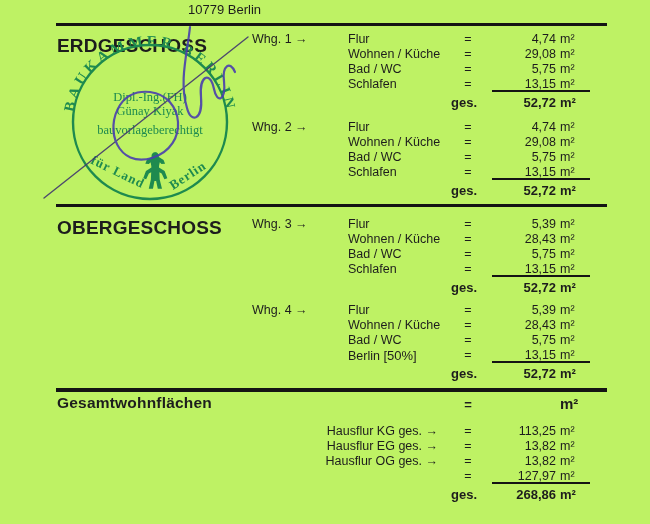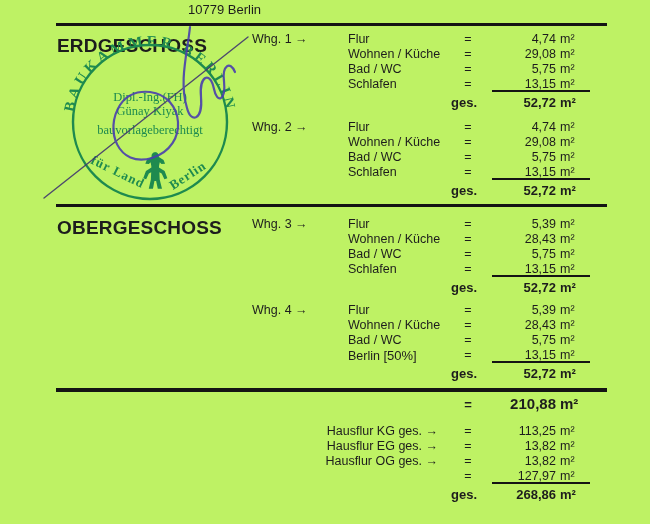--- a/index.html
+++ b/index.html
@@ -181,22 +181,22 @@
     <div class="sumline" style="top:58px"></div>
     <div class="trow gesrow" style="top:63px">
       <span class="gl">ges.</span>
       <span class="val">52,72</span>
       <span class="unit">m²</span>
     </div>
   </div>
 
   <div class="abs rule rule3"></div>
 
+  <div class="abs gw-label">Gesamtwohnflächen</div>
   <div class="abs gw-eq">=</div>
-  <div class="abs gw-val">210,88</div>
   <div class="abs gw-unit">m²</div>
 
   <div class="abs apt" style="top:424px;height:80px">
     <div class="trow" style="top:0">
       <span class="hf-label">Hausflur KG ges. →</span>
       <span class="eq">=</span>
       <span class="val">113,25</span>
       <span class="unit">m²</span>
     </div>
     <div class="trow" style="top:15px">

